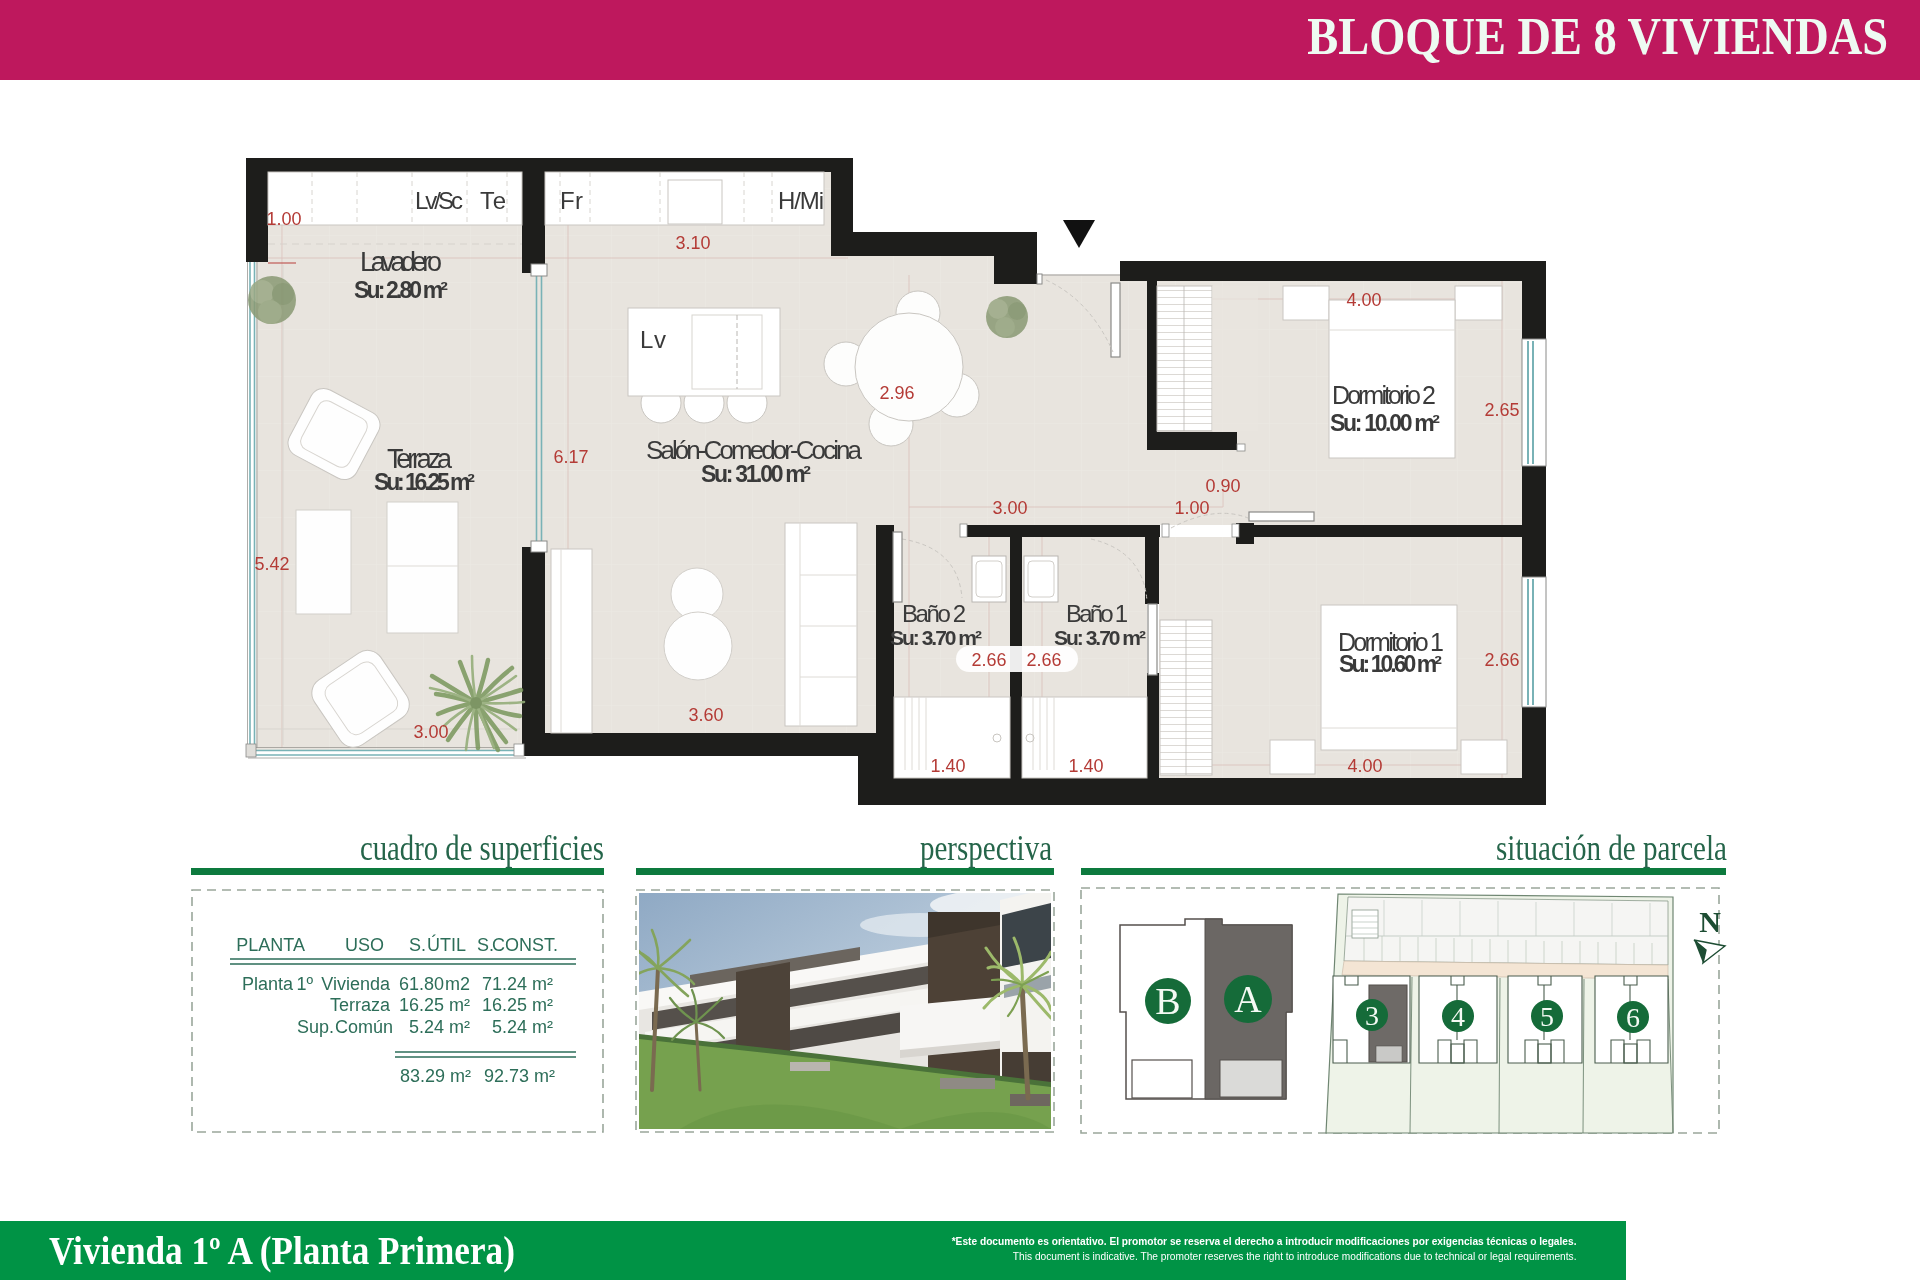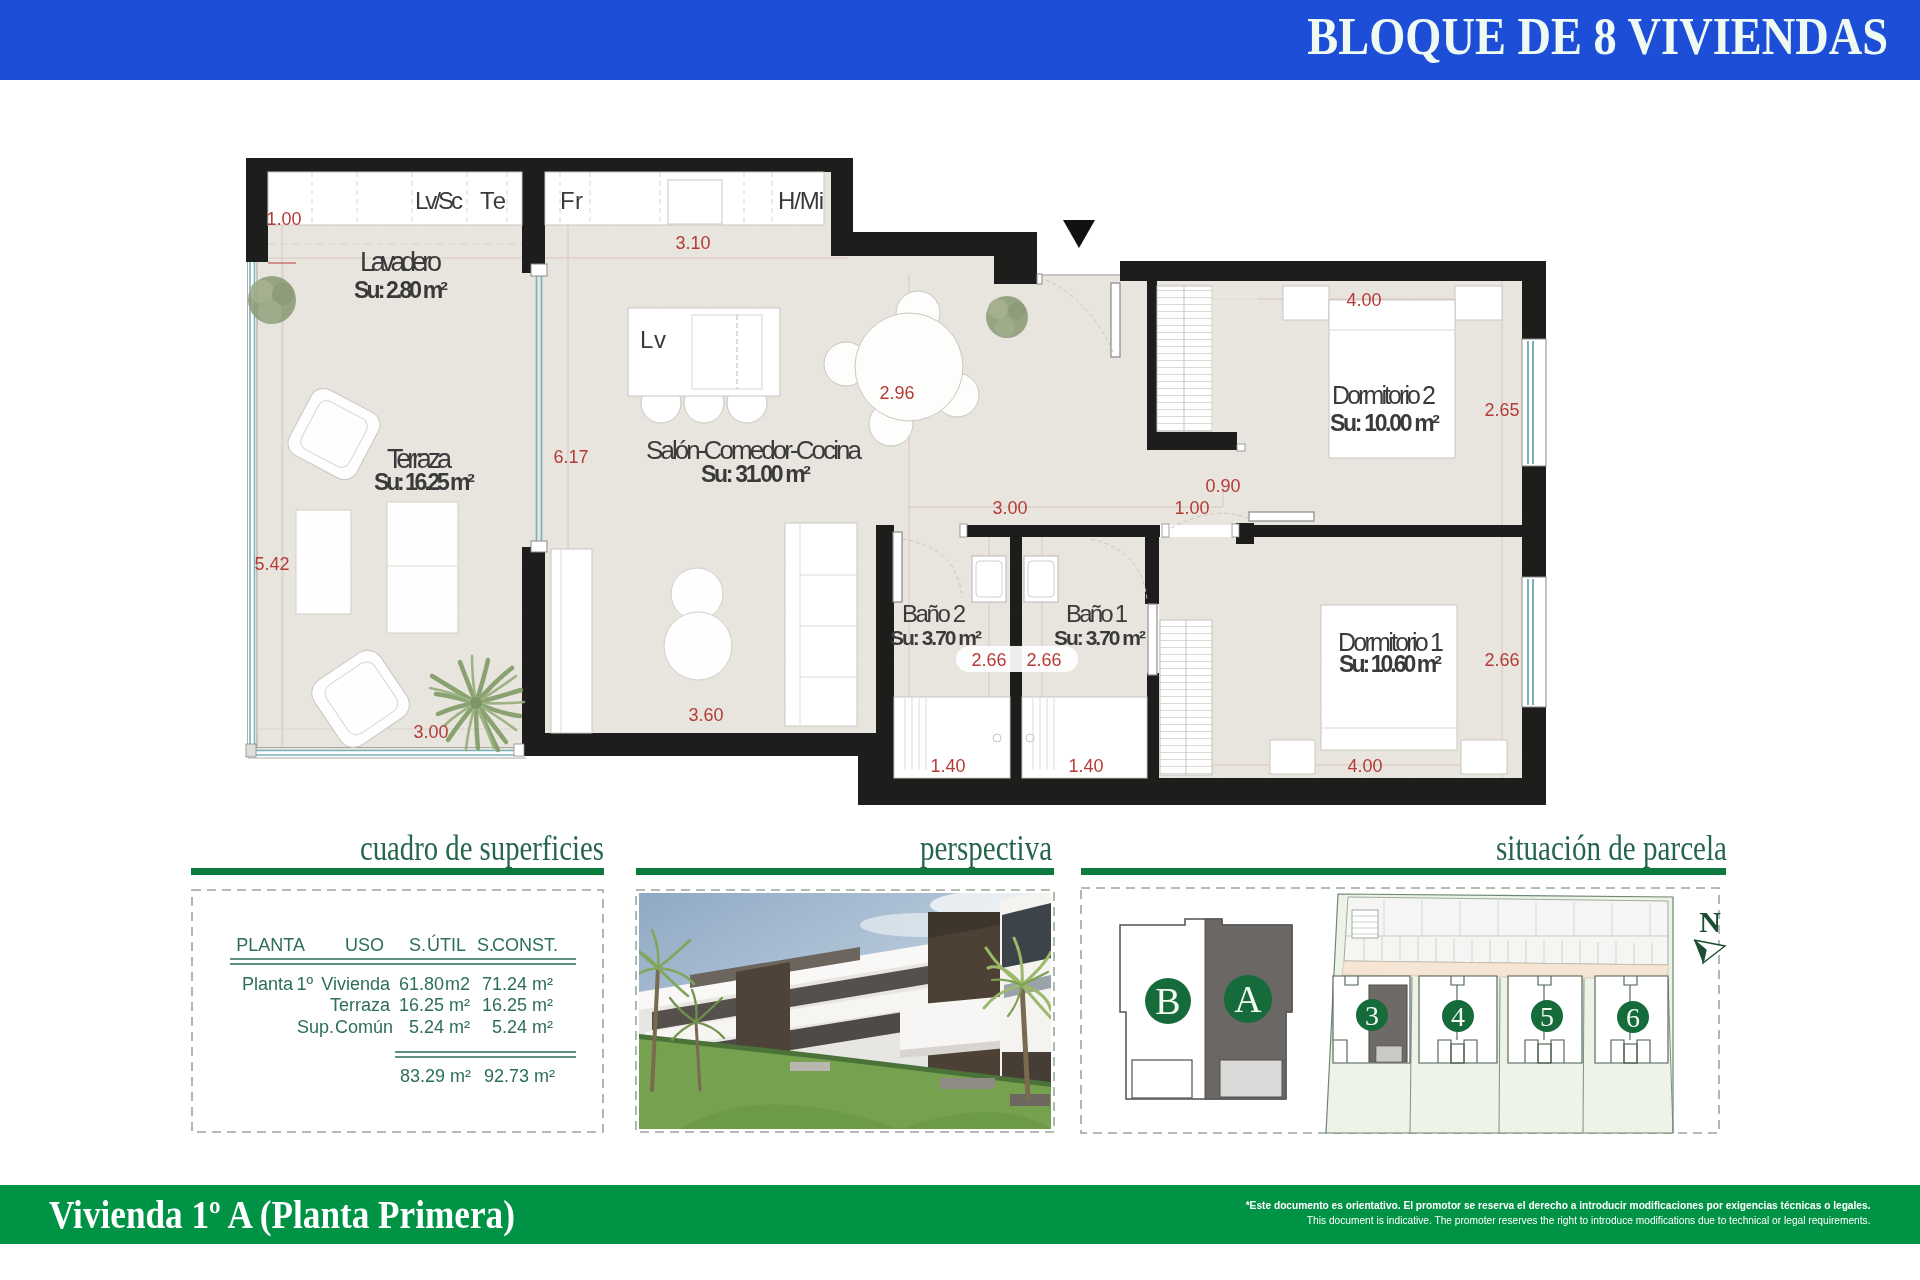--- a/index.html
+++ b/index.html
@@ -1,19 +1,19 @@
 <!DOCTYPE html>
 <html><head>
 <meta charset="utf-8">
 <style>
   html,body{margin:0;padding:0;background:#ffffff;width:1920px;height:1280px;overflow:hidden;}
   #page{position:relative;width:1920px;height:1280px;background:#ffffff;}
-  #topbar{position:absolute;left:0;top:0;width:1920px;height:80px;background:#1d4ed8;}
+  #topbar{position:absolute;left:0;top:0;width:1920px;height:80px;background:#be185d;}
   #topbar .t{position:absolute;right:32px;top:6px;color:#eefaf2;font-family:"Liberation Serif", serif;font-weight:bold;font-size:53px;transform:scaleX(0.876);transform-origin:100% 50%;white-space:nowrap;}
-  #botbar{position:absolute;left:0;top:1185px;width:1920px;height:59px;background:#009345;}
+  #botbar{position:absolute;left:0;top:1221px;width:1592px;height:59px;background:#009345;padding-left:34px;}
   #botbar .l{position:absolute;left:49px;top:6px;color:#ffffff;font-family:"Liberation Serif", serif;font-weight:bold;font-size:40px;transform:scaleX(0.88);transform-origin:0 50%;white-space:nowrap;}
   #botbar .r{position:absolute;right:49px;top:13px;color:#ffffff;font-family:"Liberation Sans", sans-serif;font-size:11px;text-align:right;line-height:15px;transform:scaleX(0.925);transform-origin:100% 50%;white-space:nowrap;}
   svg{position:absolute;left:0;top:0;}
 </style>
 </head>
 <body>
 <div id="page">
 
   <div id="topbar">
       <div class="t">BLOQUE DE 8 VIVIENDAS</div>

